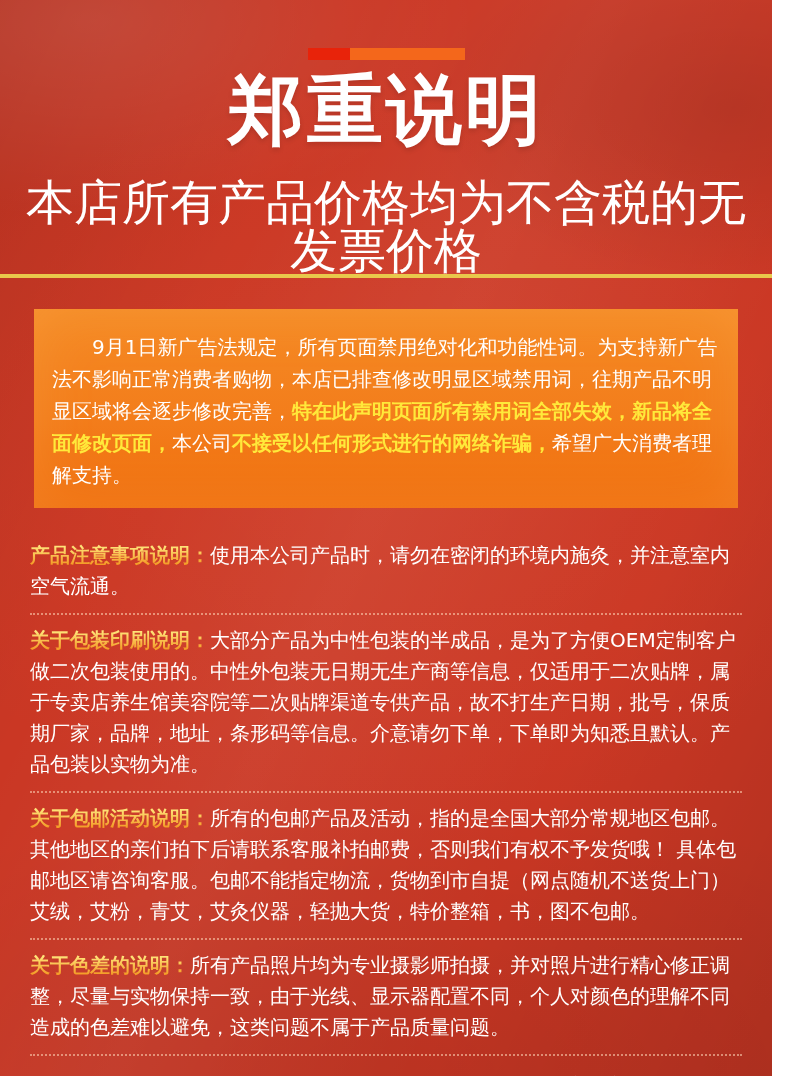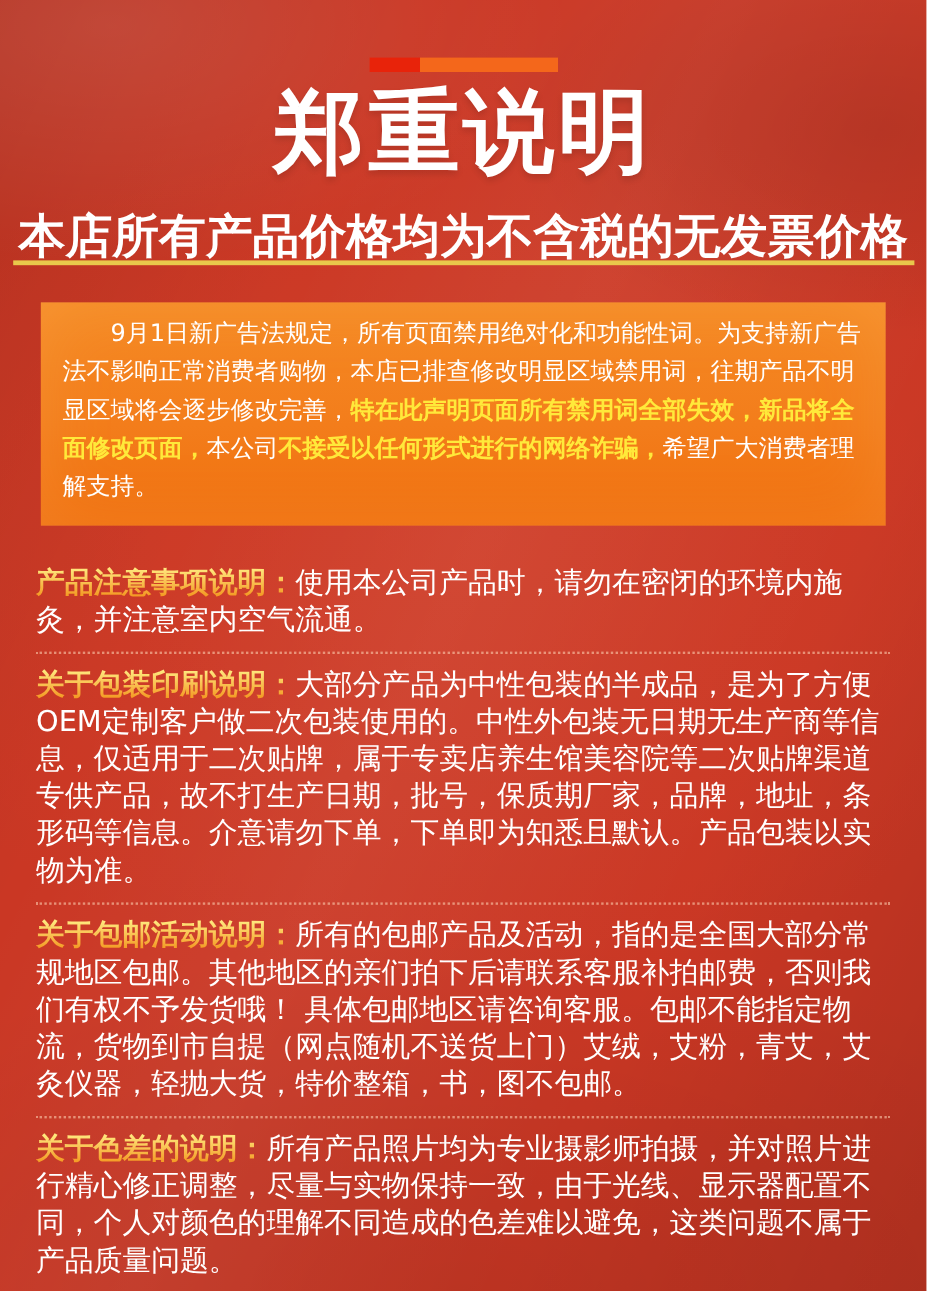--- a/index.html
+++ b/index.html
@@ -34,62 +34,62 @@
     line-height:1.0;
     font-weight:700;
     color:#ffffff;
     letter-spacing:3px;
     text-shadow:0 3px 5px rgba(0,0,0,0.12);
   }
   .sub-wrap{text-align:center;}
   .sub1{
     display:inline-block;
     margin-top:30px;
-    font-size:39px;
+    font-size:48px;
     line-height:1.0;
-    font-weight:700;
+    font-weight:400;
     color:#ffffff;
     border-bottom:4px solid #e9c84b;
     padding:0 5px 0px;
   }
   .sub2{
     display:inline-block;
     margin-top:9px;
     font-size:31px;
     line-height:1.0;
     font-weight:700;
     color:#ffffff;
     border-bottom:4px solid #e9c84b;
     padding:0 8px 1px;
   }
   .notice-box{
     width:668px;
     margin:31px auto 0;
-    padding:9px 18px 17px;
+    padding:22px 18px 17px;
     background:linear-gradient(180deg,#f58a24 0%, #f37d1b 55%, #f0700f 100%);
     box-shadow:inset 0 0 60px rgba(255,200,120,0.18);
   }
   .notice-box p{
     margin:0;
     text-indent:2em;
     font-size:20px;
     line-height:32px;
     color:#ffffff;
     font-weight:500;
   }
   .hl{
     color:#ffe93a;
     font-weight:700;
   }
   .content{
     width:712px;
     margin:22px auto 0;
   }
   .section{
-    font-size:24px;
+    font-size:20px;
     line-height:31px;
     color:#ffffff;
     font-weight:500;
     padding:10px 0 11px;
     border-bottom:2px dotted rgba(255,216,186,0.55);
     margin:0;
   }
   .section-heading{
     font-weight:700;
     color:#ffce42;

